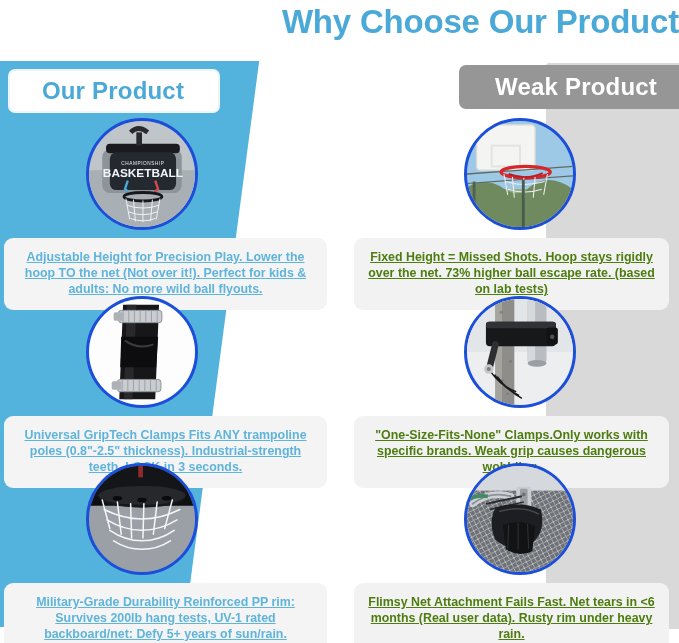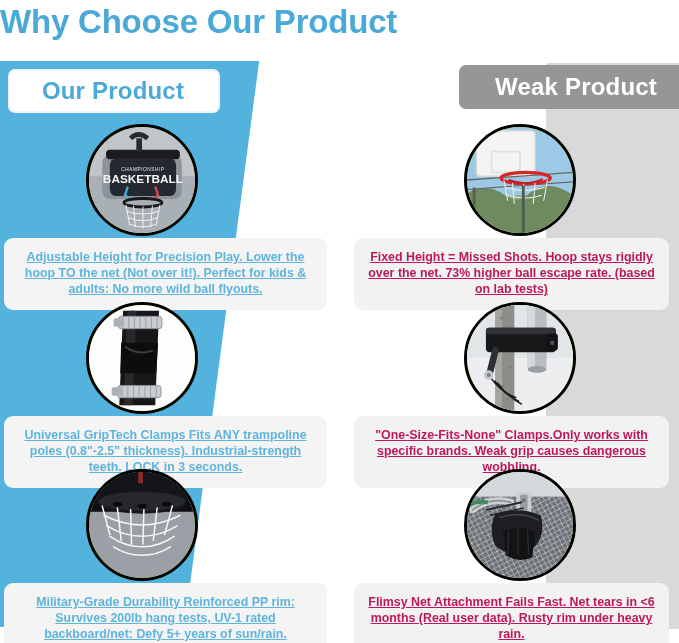--- a/index.html
+++ b/index.html
@@ -21,21 +21,21 @@
   }
   
   .grey-panel{
     position:absolute;left:546px;top:63px;width:150px;height:566px;
     background:#d9d9d9;border-radius:3px;
   }
 
   
   .page-title{
     position:absolute;left:0;right:0;top:2px;
-    text-align:left;
+    text-align:right;
     font-size:33px;line-height:40px;font-weight:bold;
     letter-spacing:-0.2px;
     color:#4ba9d8;
     white-space:nowrap;
   }
 
   
   .badge{
     position:absolute;height:44px;border-radius:7px;
     display:flex;align-items:center;
@@ -61,45 +61,45 @@
   .col-left{left:0;}
   .col-right{left:340px;}
 
   .row{position:relative;width:100%;}
   .row-1{height:178px;}
   .row-2{height:167px;}
   .row-3{height:172px;}
 
   
   .photo{
-    position:absolute;top:6px;
+    position:absolute;top:0;
     width:112px;height:112px;border-radius:50%;
     overflow:hidden;
-    border:3px solid #000000;
+    border:3px solid #1d4ed8;
     box-sizing:border-box;
-    background:#84cc16;
+    background:#3b82f6;
   }
   .col-left .photo{left:86px;}
   .col-right .photo{left:464px - 340px;}
   .col-right .photo{left:124px;}
 
   .photo svg{display:block;width:100%;height:100%;}
 
   
   .caption{
     position:absolute;left:6px;right:6px;top:120px;
     background:#f4f4f4;border-radius:9px;
     padding:11px 12px 12px;
     text-align:center;
     font-size:12.4px;line-height:16.2px;font-weight:bold;
     box-sizing:border-box;
     text-decoration:underline;
   }
   .col-left .caption{color:#5fb4dc;left:4px;right:12px;}
-  .col-right .caption{color:#be185d;left:14px;right:10px;}
+  .col-right .caption{color:#4d7c0f;left:14px;right:10px;}
   .col-right .caption{background:#f2f2f2;}
 
   .caption span{display:block;}
 </style>
 </head>
 <body>
 
 <div class="bg-layer">
   <div class="blue-band"></div>
   <div class="grey-panel"></div>

